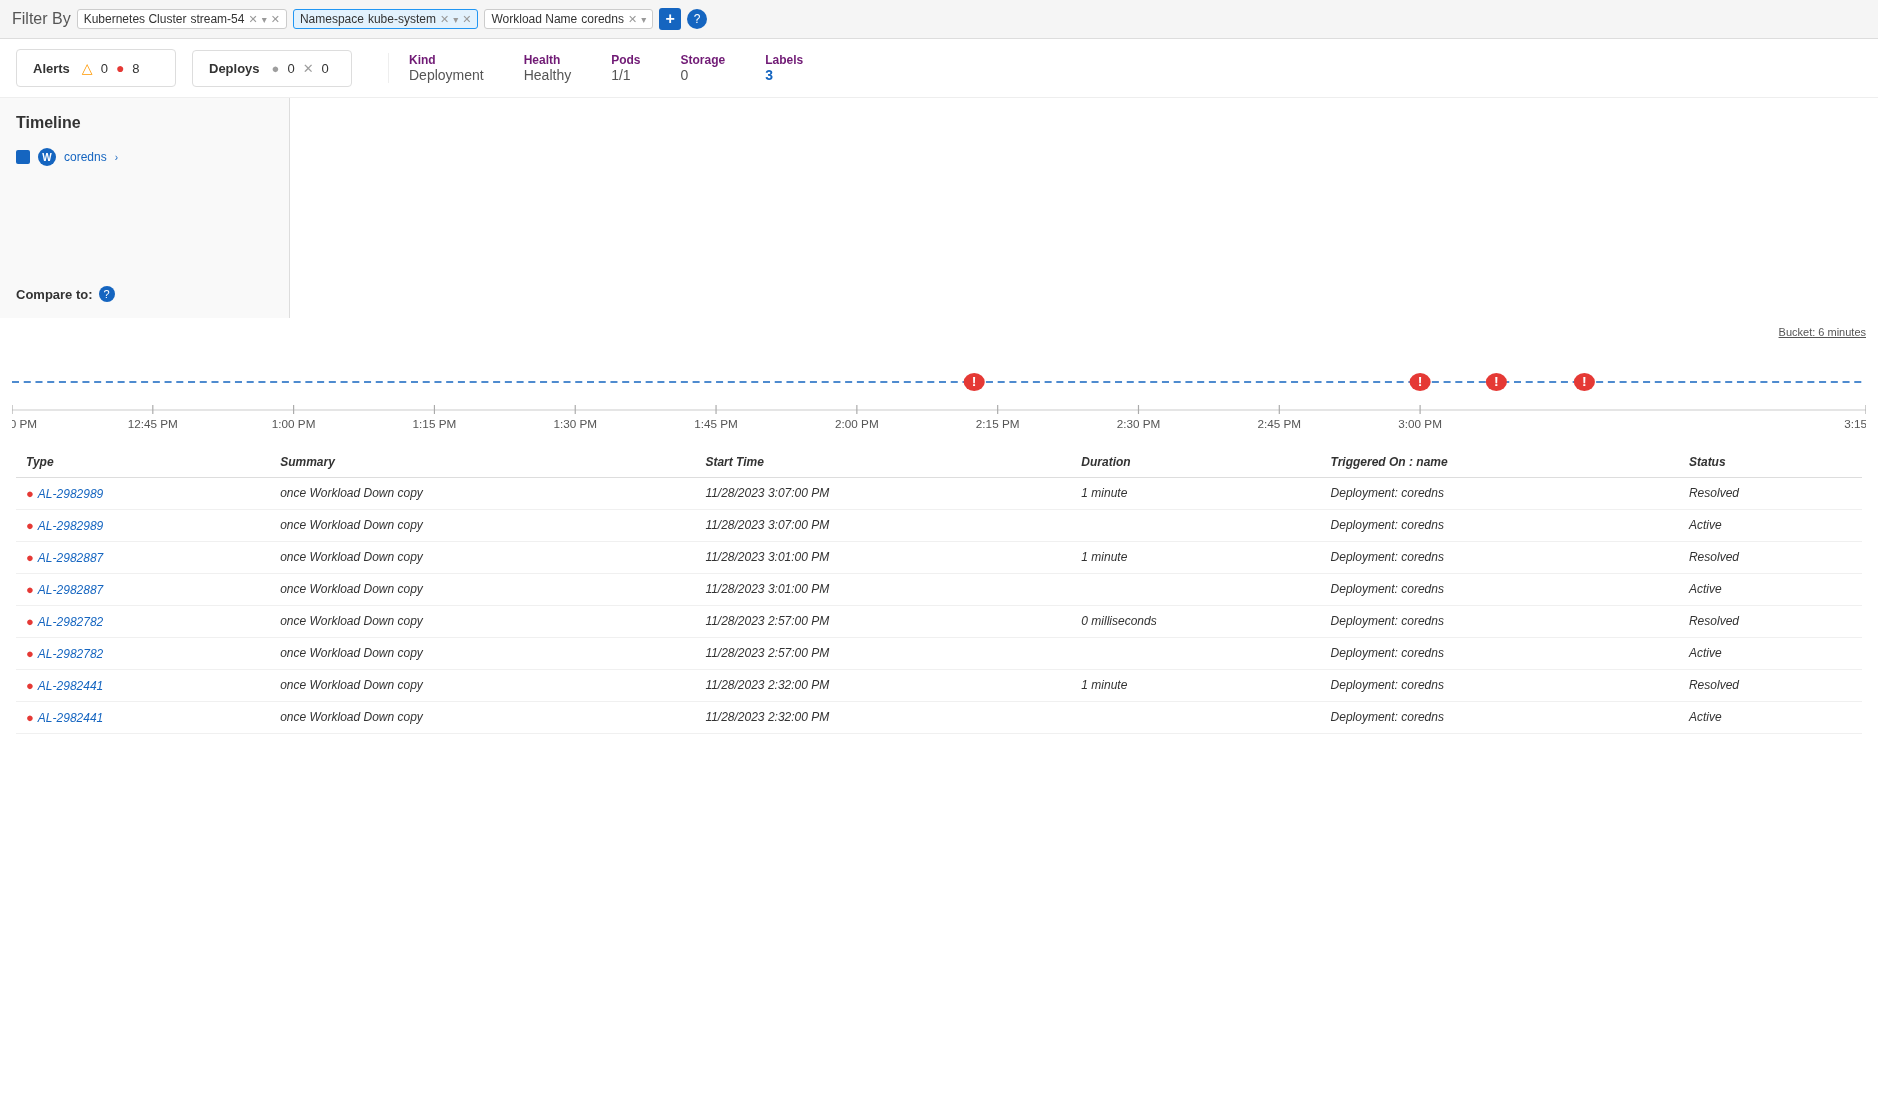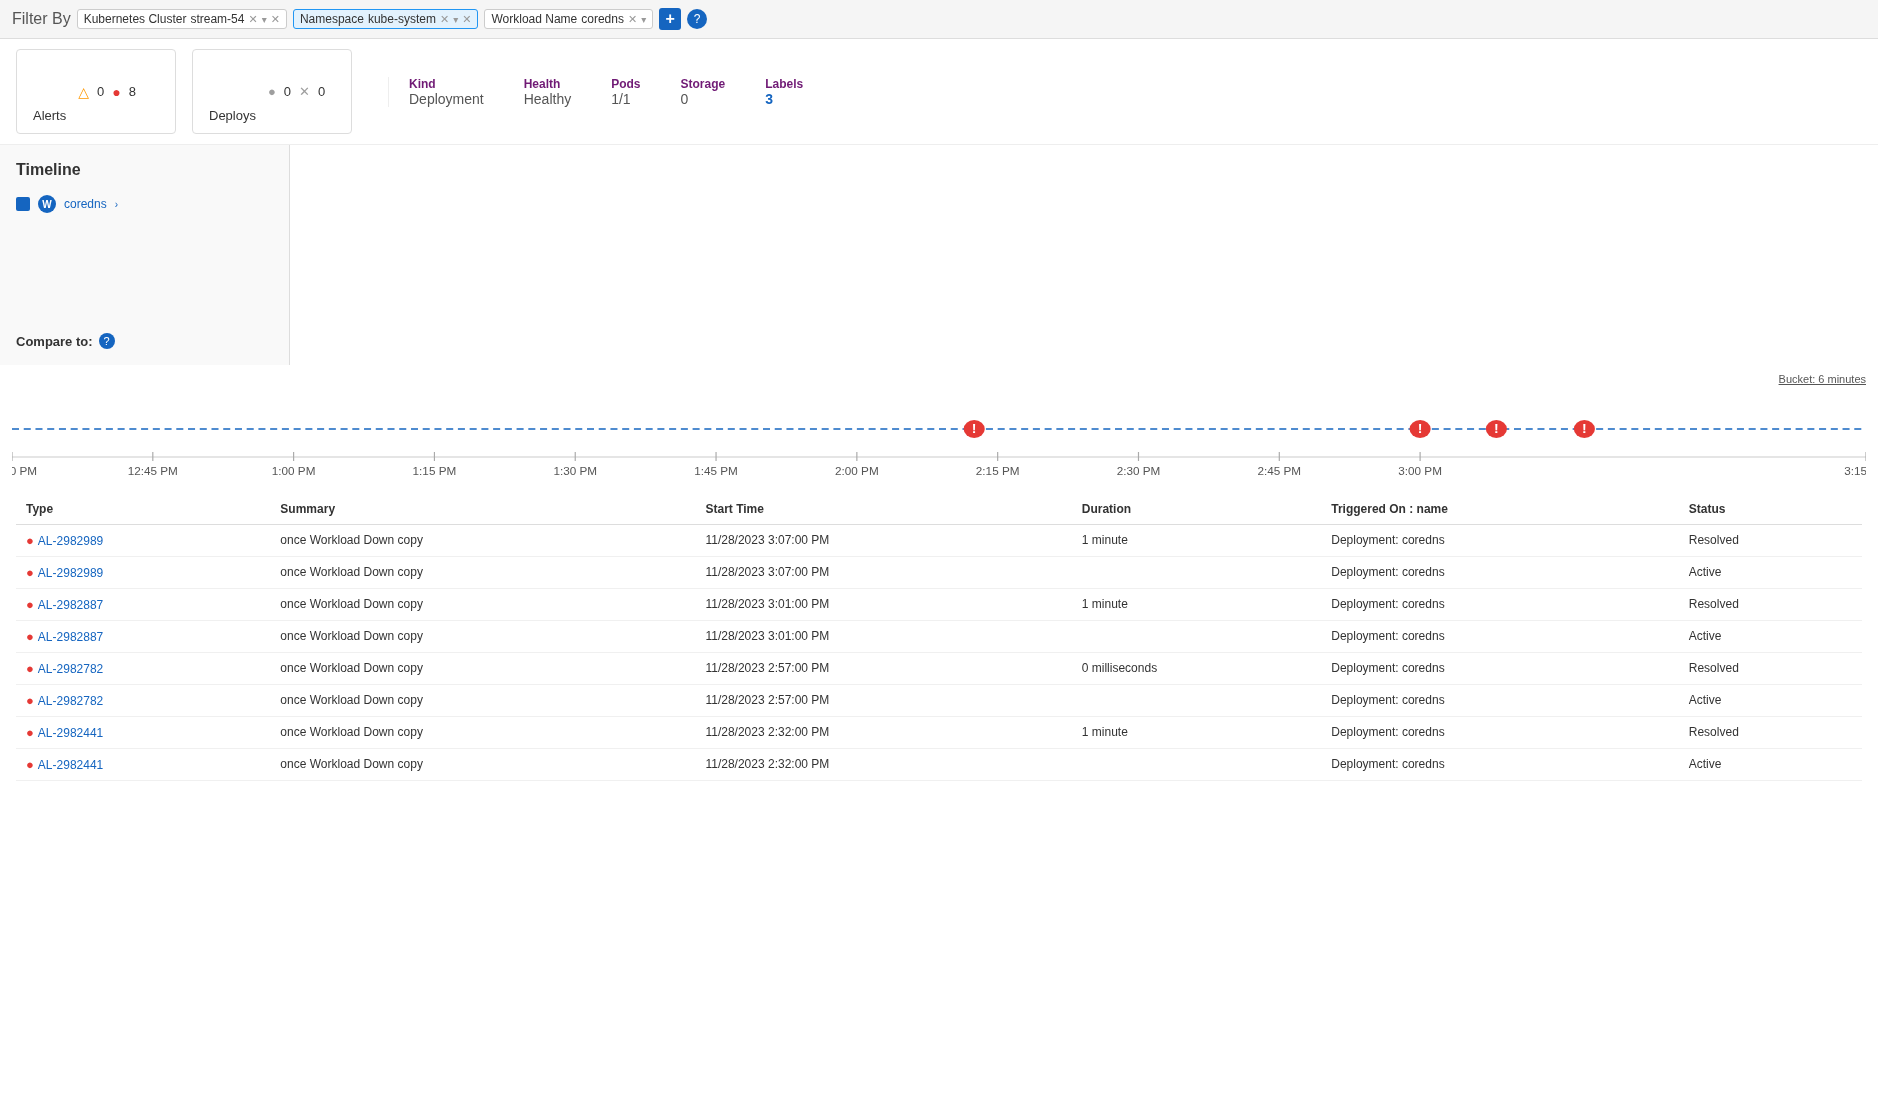--- a/index.html
+++ b/index.html
@@ -80,21 +80,21 @@
     .summary-card {
       display: flex;
       align-items: center;
       border: 1px solid #ddd;
       border-radius: 4px;
       padding: 10px 16px;
       margin-right: 16px;
       gap: 8px;
       min-width: 160px;
     }
-    .summary-card-label { font-size: 13px; font-weight: normal; color: #333; margin-right: 4px; margin-top: 48px; }
+    .summary-card-label { font-size: 13px; font-weight: bold; color: #333; margin-right: 4px; }
     .alert-warn { color: #FF9800; }
     .alert-err { color: #E53935; }
     .deploy-ok { color: #9E9E9E; }
     .deploy-x { color: #9E9E9E; }
     .icon-circle-warn { font-size: 14px; }
     .icon-circle-err { font-size: 14px; }
 
     .metrics-section {
       display: flex;
       align-items: center;
@@ -187,20 +187,21 @@
       align-items: center;
       margin-bottom: 10px;
     }
     .changes-title { font-size: 15px; font-weight: bold; color: #333; }
     .last-updated { font-size: 11px; color: #777; }
 
     .changes-table {
       width: 100%;
       border-collapse: collapse;
       font-size: 12px;
+      font-style: italic;
     }
     .changes-table th {
       text-align: left;
       padding: 8px 10px;
       border-bottom: 1px solid #ddd;
       font-weight: bold;
       color: #333;
       background: #fff;
     }
     .changes-table td {

